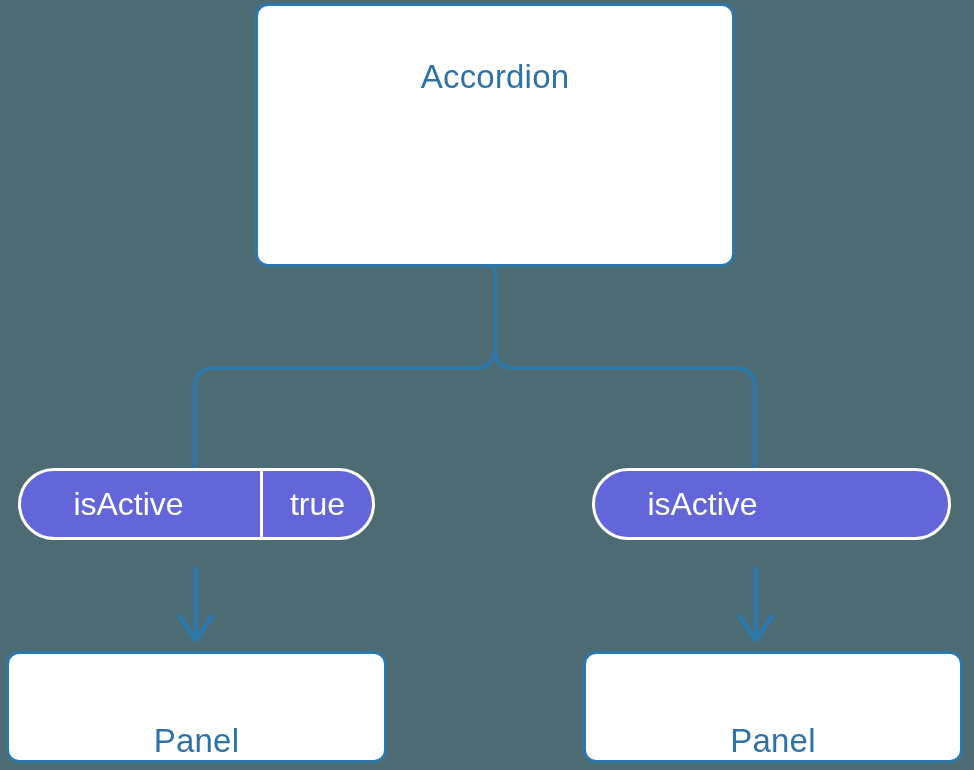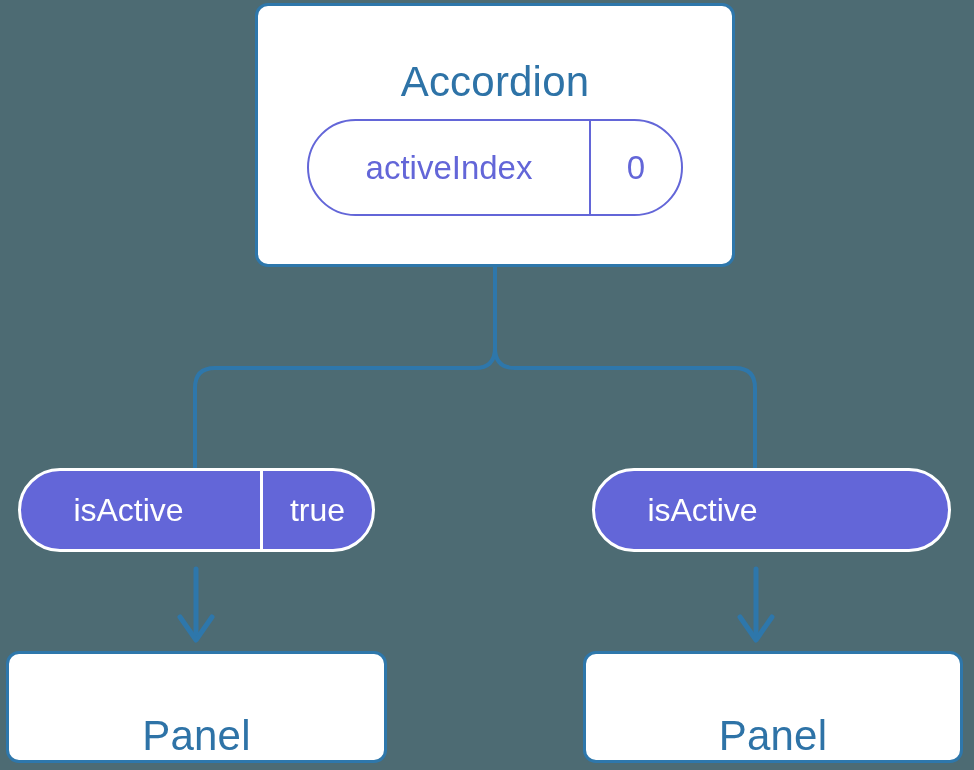--- a/index.html
+++ b/index.html
@@ -35,21 +35,21 @@
   .card {
     position: absolute;
     z-index: 2;
     background: #ffffff;
     border: 3px solid #2e77ab;
     border-radius: 13px;
     box-sizing: border-box;
   }
   .card-title {
     color: #2e73a7;
-    font-size: 42px;
+    font-size: 33px;
     font-weight: 400;
     letter-spacing: 0.2px;
     text-align: center;
     white-space: nowrap;
   }
 
   
   #accordion-card {
     left: 255px;
     top: 3px;
@@ -127,21 +127,21 @@
     left: 307px;
     top: 119px;
     width: 376px;
     height: 97px;
   }
   #pill-active-index .pill-key   { width: 280px; }
   #pill-active-index .pill-value { flex: 1; }
 
   .pill-is-active {
     top: 468px;
-    height: 84px;
+    height: 72px;
     text-align: center;
   }
   #pill-is-active-left  { left: 18px;  width: 357px; }
   #pill-is-active-right { left: 592px; width: 359px; }
   .pill-is-active .pill-key   { width: 215px; }
   .pill-is-active .pill-value { flex: 1; }
 </style>
 </head>
 <body>
 
@@ -169,24 +169,20 @@
     <g>
       <line x1="756" y1="569" x2="756" y2="638" stroke="#2e77ab" stroke-width="5" stroke-linecap="round"></line>
       <path d="M 740 617 L 756 640 L 772 617" fill="none" stroke="#2e77ab" stroke-width="5" stroke-linecap="round" stroke-linejoin="round"></path>
     </g>
   </svg>
 
   <div id="accordion-card" class="card">
     <div class="card-title">Accordion</div>
   </div>
 
-  <div id="pill-active-index" class="pill outline">
-    <div class="pill-key">activeIndex</div>
-    <div class="pill-value">0</div>
-  </div>
 
   <div id="pill-is-active-left" class="pill filled pill-is-active">
     <div class="pill-key">isActive</div>
     <div class="pill-value">true</div>
   </div>
 
   <div id="panel-card-left" class="card panel-card">
     <div class="card-title">Panel</div>
   </div>
 

